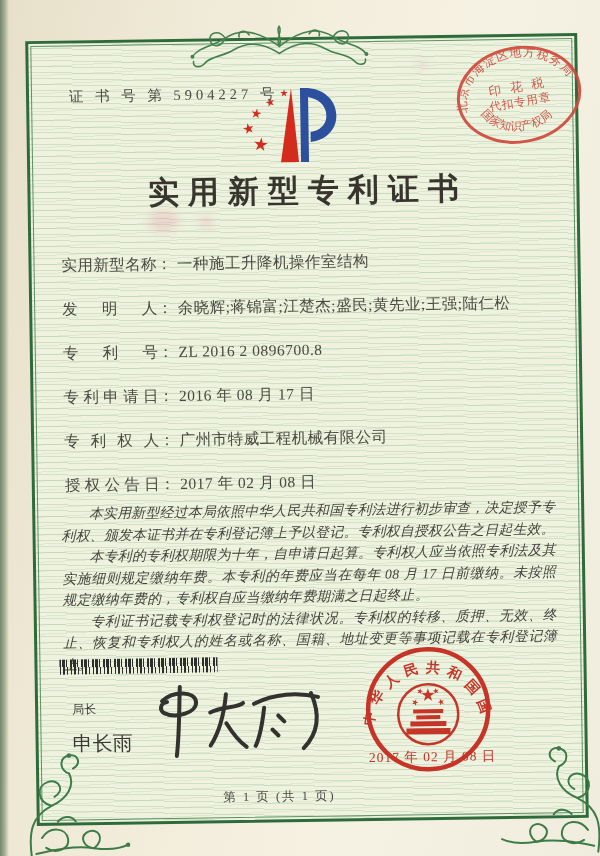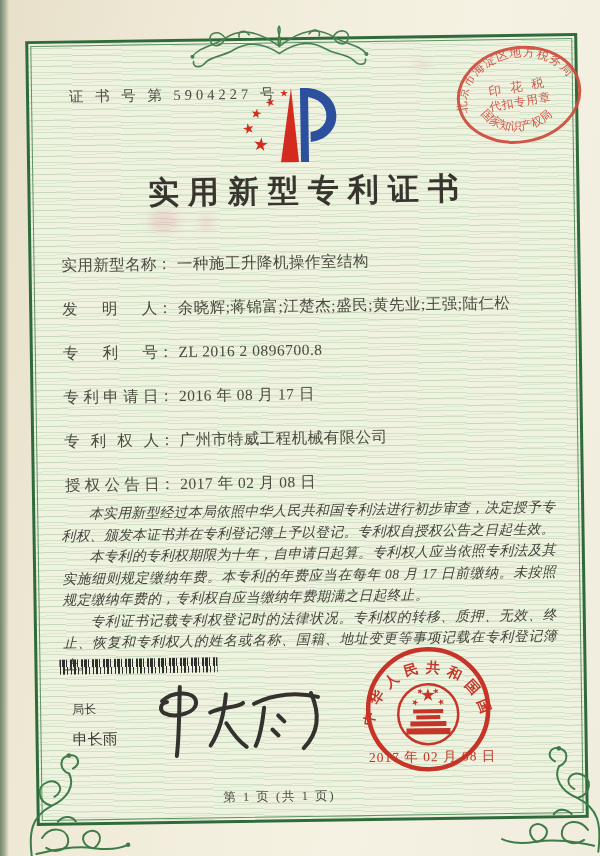--- a/index.html
+++ b/index.html
@@ -48,21 +48,21 @@
     font-style:italic;text-align:justify;letter-spacing:.3px;
   }
   .barcode{
     position:absolute;left:22px;top:616px;width:158px;height:15px;
     background-image:repeating-linear-gradient(90deg,
       #2d2d2b 0 1.5px,rgba(0,0,0,0) 1.5px 3px,
       #2d2d2b 3px 5.5px,rgba(0,0,0,0) 5.5px 7px,
       #2d2d2b 7px 8px,rgba(0,0,0,0) 8px 11px);
   }
   .signer-title{position:absolute;left:34px;top:658px;font-size:12px;color:#3c3b35;font-family:Liberation Mono, monospace;}
-  .signer-name{position:absolute;left:34px;top:687px;font-size:15px;color:#3c3b35;font-family:"Liberation Sans","DejaVu Sans",sans-serif;}
+  .signer-name{position:absolute;left:34px;top:687px;font-size:20px;color:#3c3b35;font-family:"Liberation Sans","DejaVu Sans",sans-serif;}
   .signature{position:absolute;left:112px;top:640px;}
   .office-seal{position:absolute;left:325px;top:606px;}
   .seal-date{
     position:absolute;left:330px;top:710px;font-size:13.5px;color:#c03427;
     letter-spacing:1px;white-space:nowrap;z-index:3;
   }
   .footer{
     position:absolute;left:0;top:748px;width:480px;text-align:center;
     font-size:12.5px;color:#4c4b43;letter-spacing:2px;
   }

